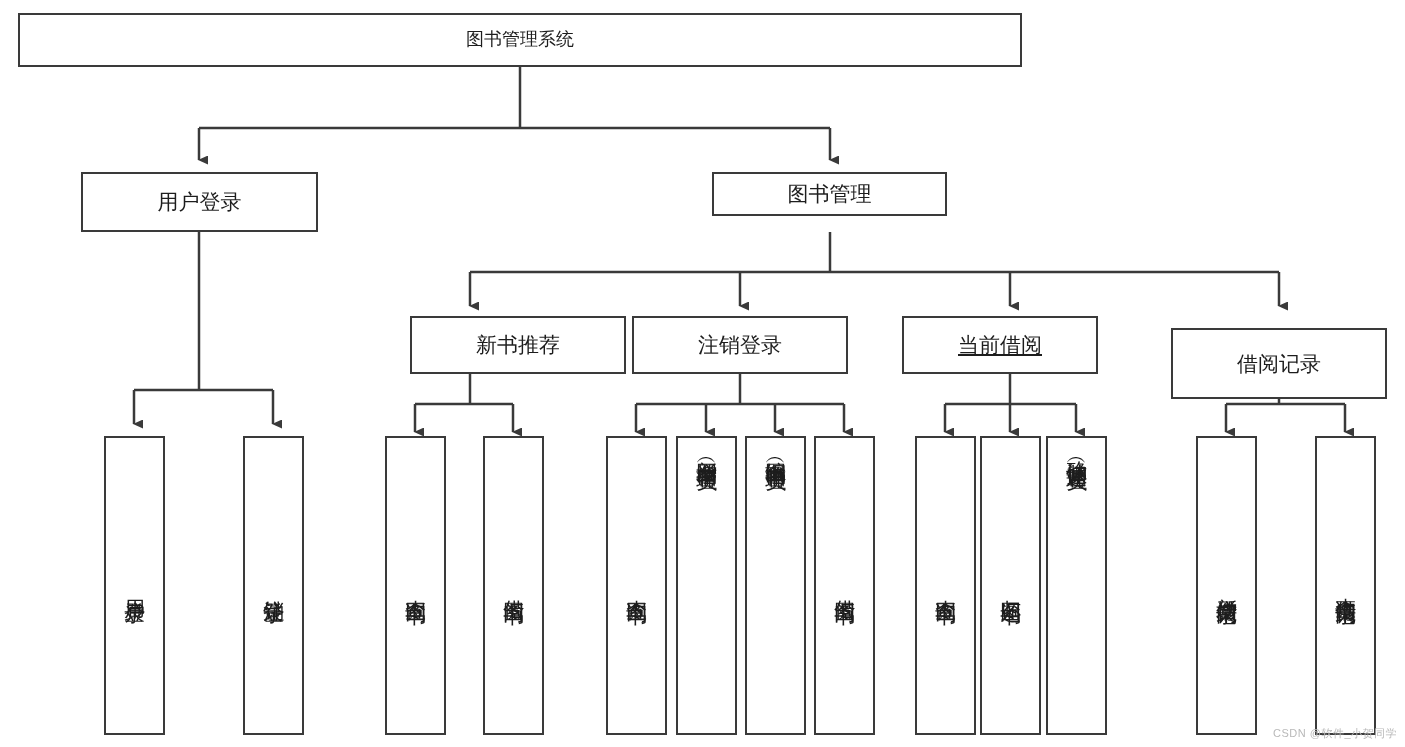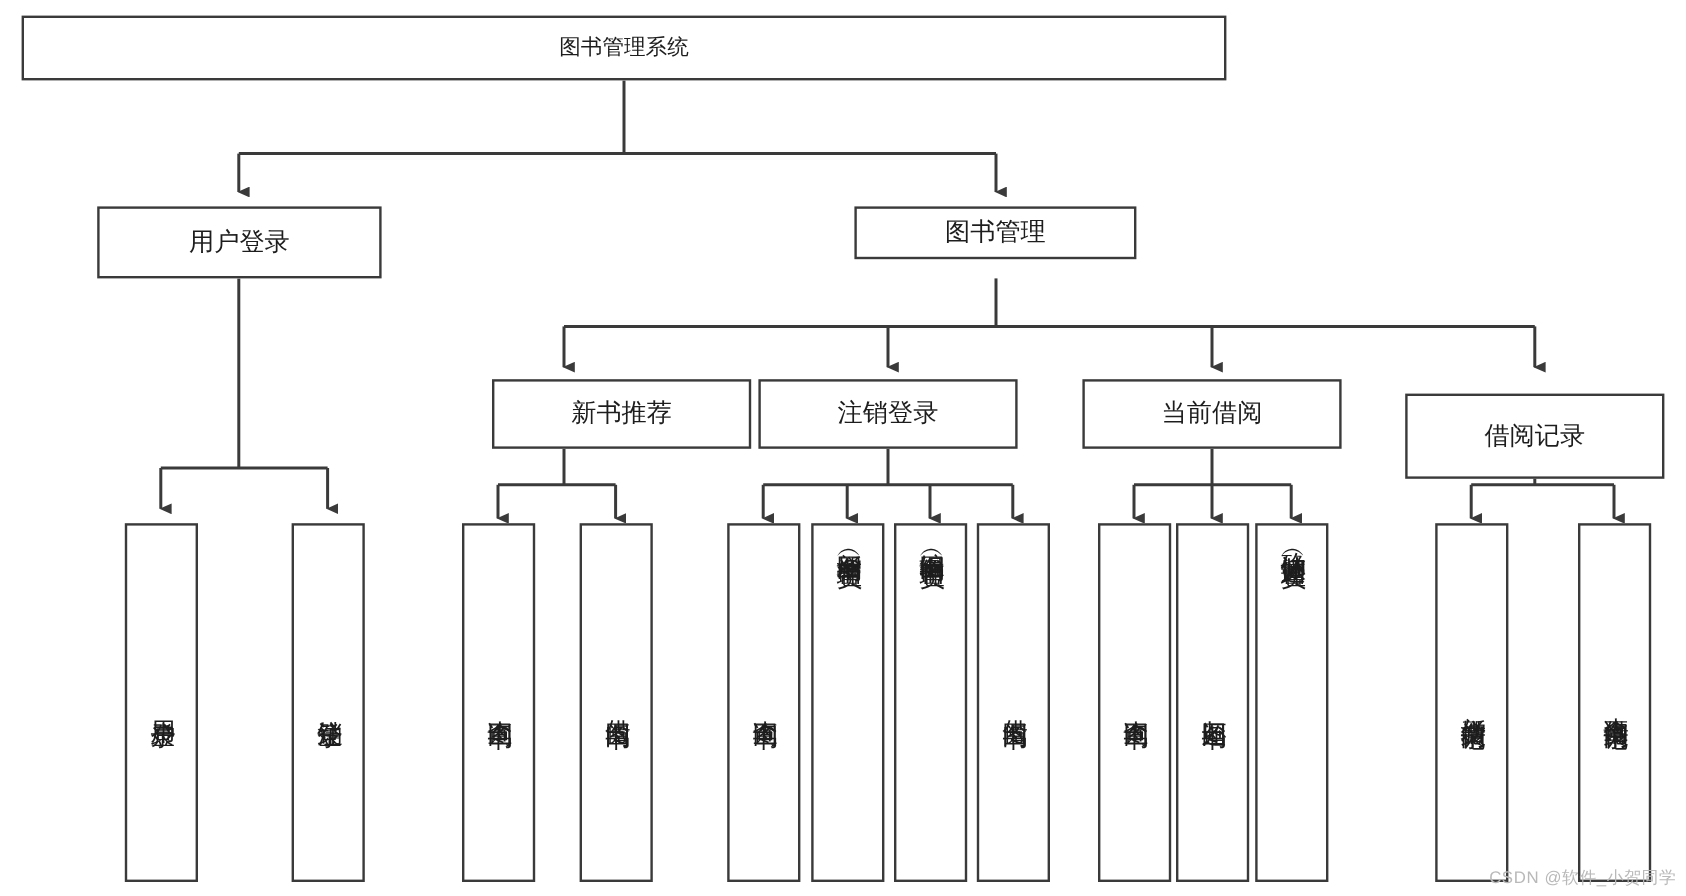--- a/index.html
+++ b/index.html
@@ -58,21 +58,21 @@
     left: 0;
     top: 0;
     width: 1405px;
     height: 747px;
     pointer-events: none;
   }
   .watermark {
     position: absolute;
     right: 8px;
     bottom: 6px;
-    font-size: 14px;
+    font-size: 11px;
     color: #b9b9b9;
     white-space: nowrap;
     letter-spacing: 0.5px;
   }
 </style>
 </head>
 <body>
 
 <div id="canvas">
 
@@ -136,21 +136,21 @@
   <div class="node node-h" style="left:712px; top:172px; width:235px; height:44px;">
     <span>图书管理</span>
   </div>
 
   <div class="node node-h" style="left:362px; top:316px; width:216px; height:58px;margin-left:48px;">
     <span>新书推荐</span>
   </div>
   <div class="node node-h" style="left:632px; top:316px; width:216px; height:58px;">
     <span>注销登录</span>
   </div>
-  <div class="node node-h" style="left:902px; top:316px; width:216px; height:58px;">
+  <div class="node node-h" style="left:902px; top:316px; width:196px; height:58px;text-decoration:underline;">
     <span>当前借阅</span>
   </div>
   <div class="node node-h" style="left:1171px; top:328px; width:216px; height:71px;">
     <span>借阅记录</span>
   </div>
 
   <div class="node leaf center-text" style="left:104px; top:436px; width:61px; height:299px;">
     <span class="vtext">用户登录</span>
   </div>
   <div class="node leaf center-text" style="left:243px; top:436px; width:61px; height:299px;">

